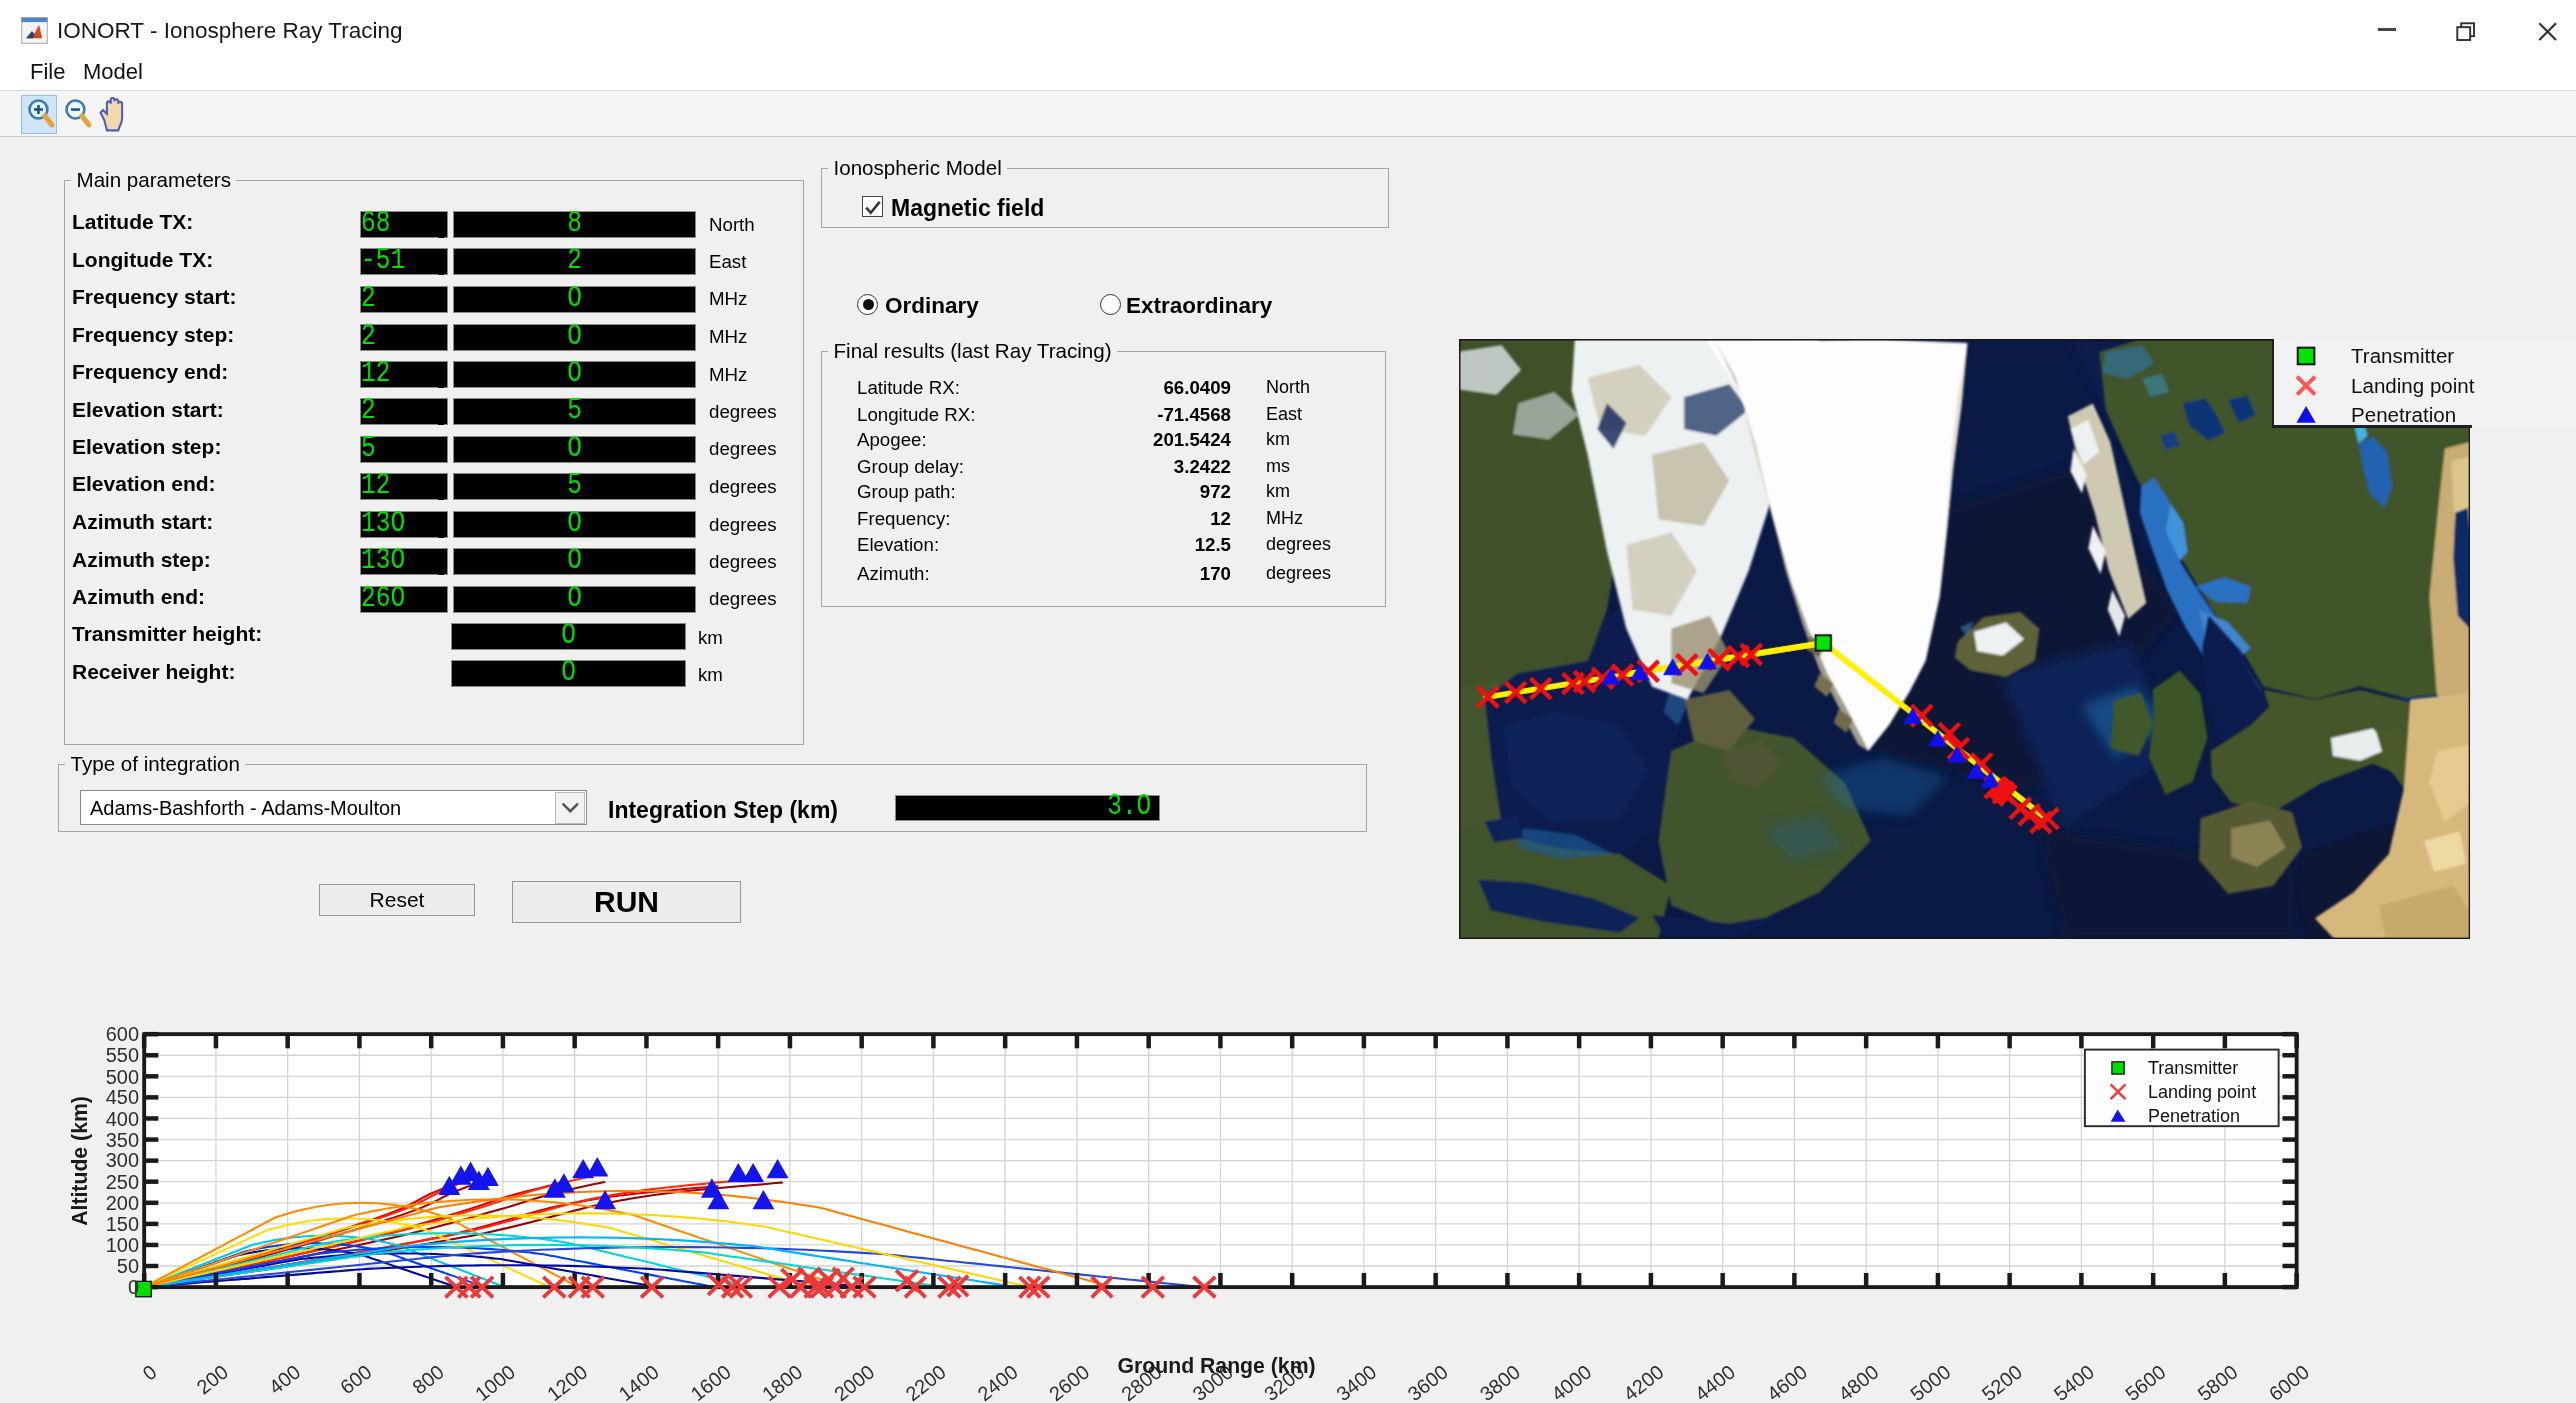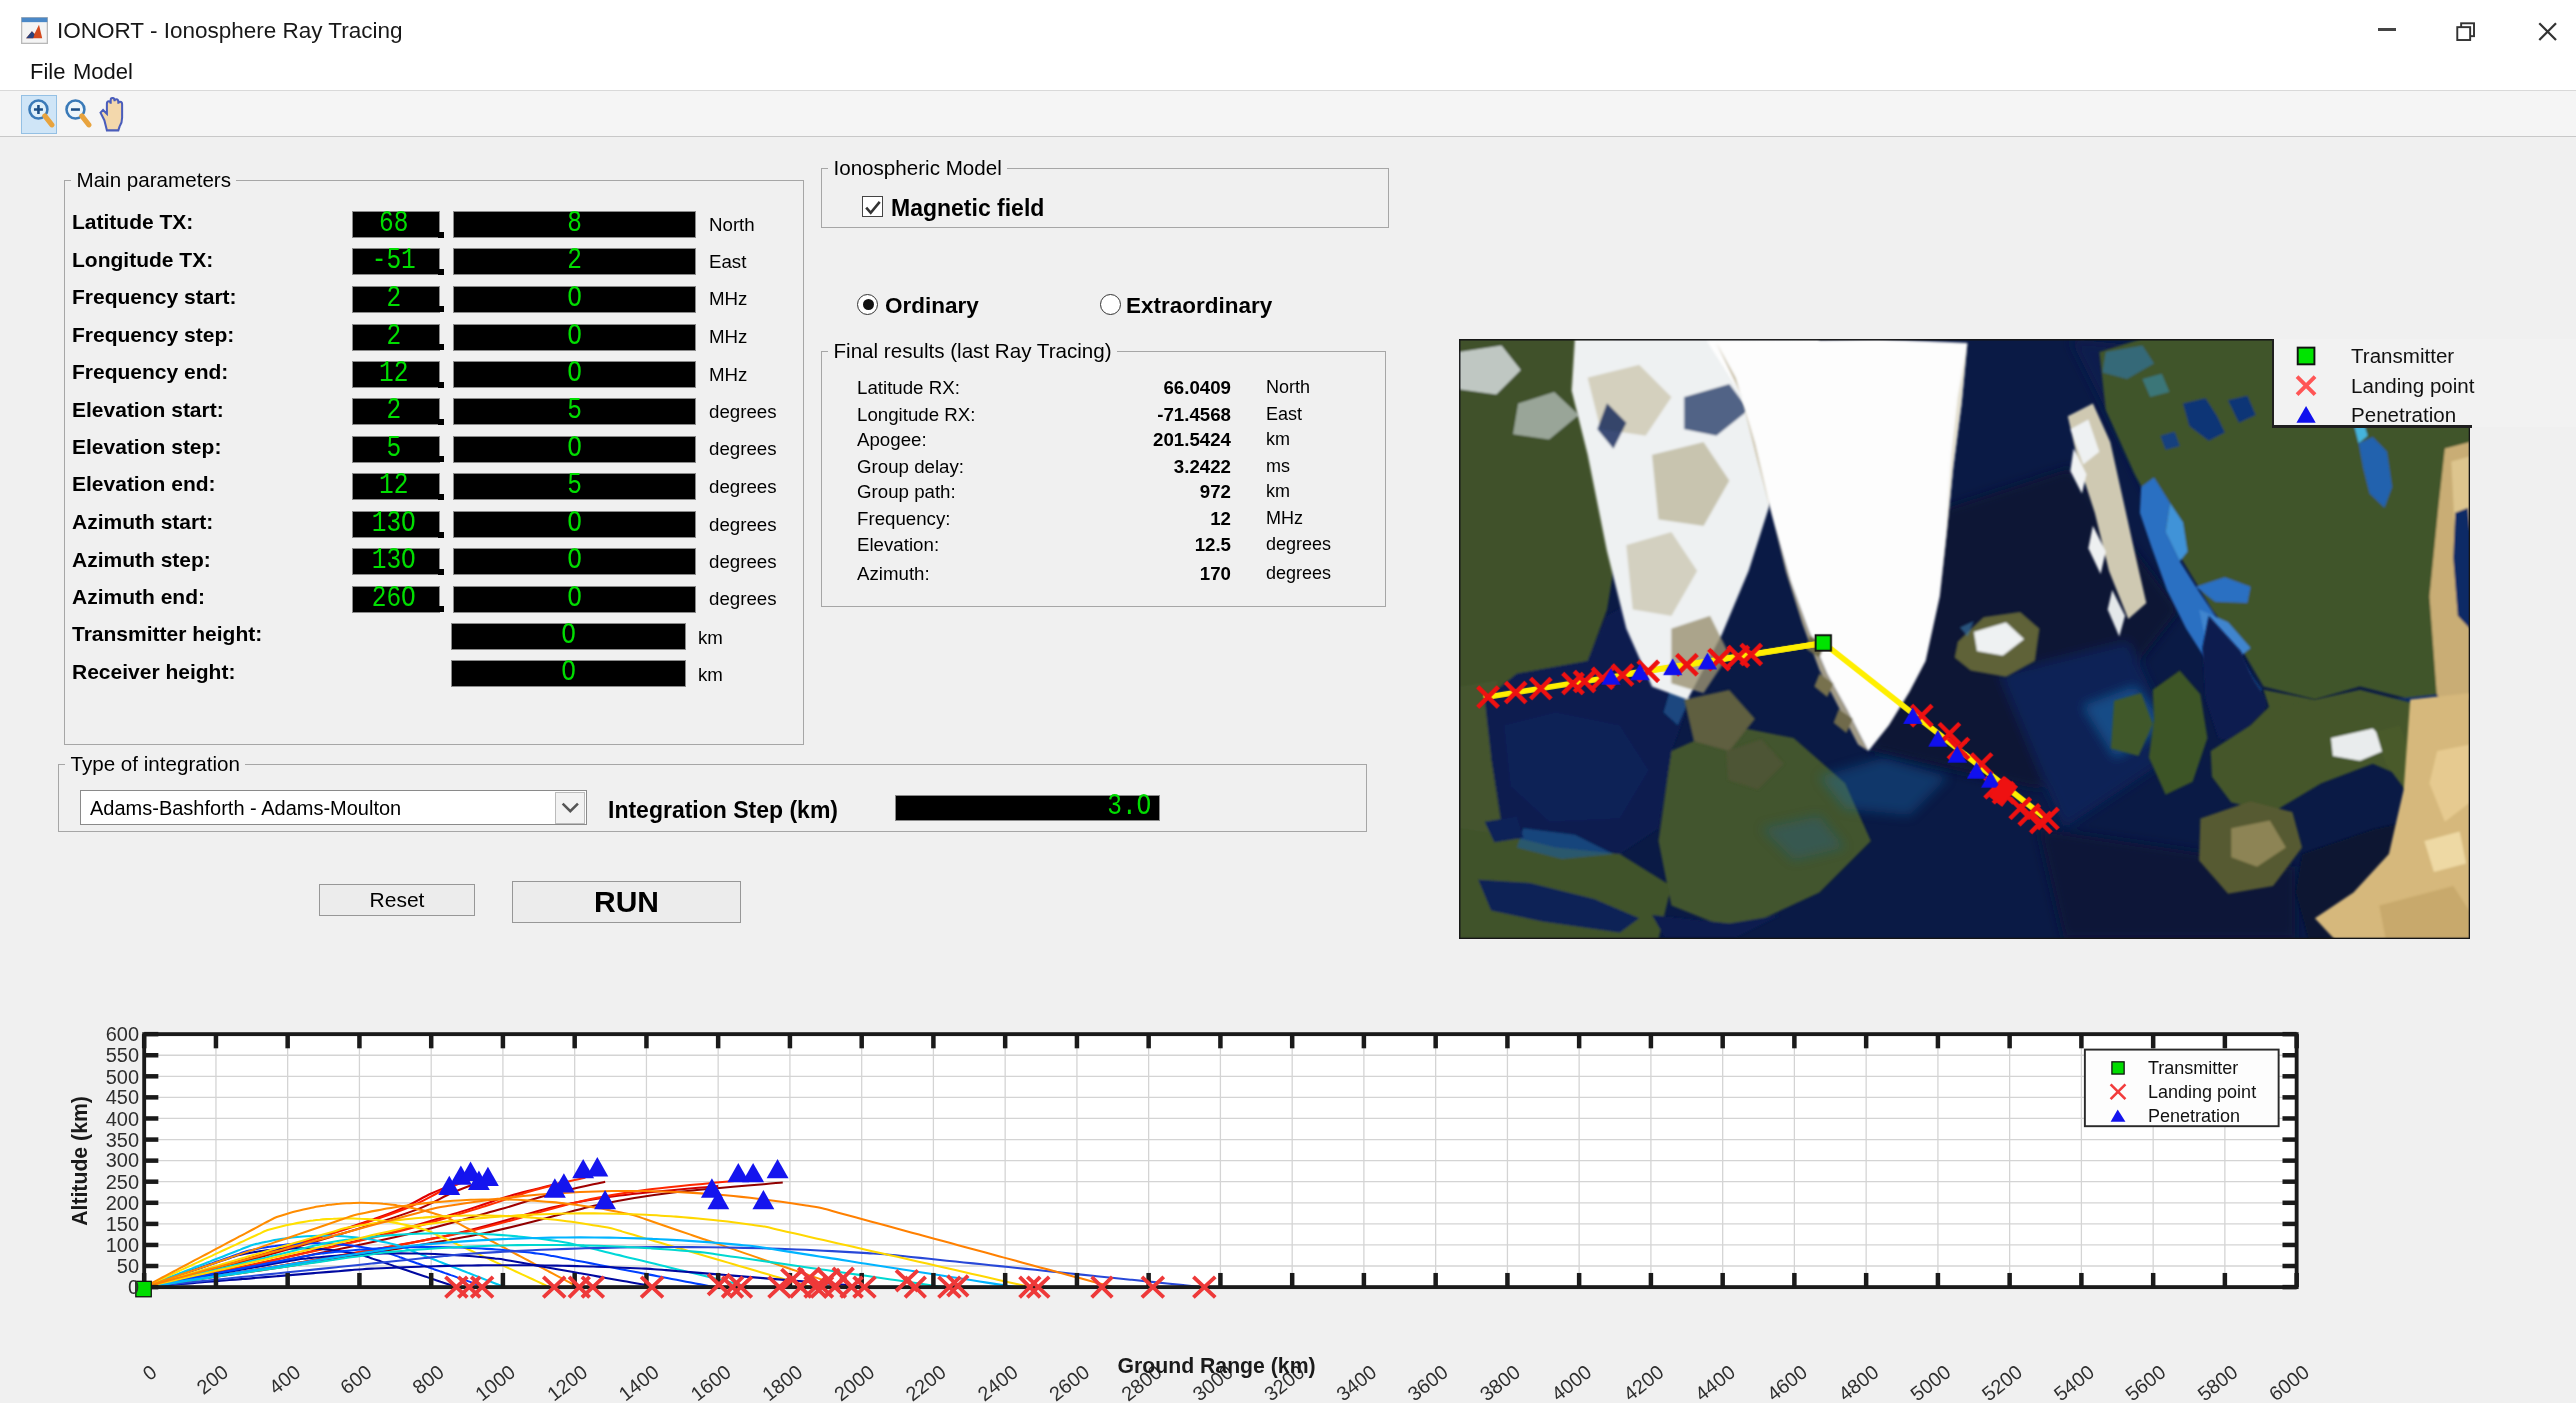--- a/index.html
+++ b/index.html
@@ -1,21 +1,21 @@
 <!DOCTYPE html>
 <html style="font-size:10.3px"><head><meta charset="utf-8">
 <style>
 * { margin:0; padding:0; box-sizing:border-box; }
 html,body { width:2576px; height:1403px; overflow:hidden; background:#f0f0f0;
   font-family:"Liberation Sans", sans-serif; }
 #win { position:absolute; left:0; top:0; width:2576px; height:1403px;border-radius:31px; }
 .lab { position:absolute; left:72px; font-size:21px; font-weight:bold; color:#000; }
-.f1 { position:absolute; left:352px; width:88px; height:27px; background:#000;
+.f1 { position:absolute; left:360px; width:88px; height:27px; background:#000;
   border:1.3px solid #8a8a8a; color:#00dd00; font-family:"Liberation Mono",monospace;
-  font-size:24.5px; line-height:23px; text-align:center; padding-right:4.5px; }
+  font-size:24.5px; line-height:23px; text-align:left; padding-right:4.5px; }
 .f2 { position:absolute; left:453px; width:243px; height:27px; background:#000;
   border:1.3px solid #8a8a8a; color:#00dd00; font-family:"Liberation Mono",monospace;
   font-size:24.5px; line-height:23px; text-align:center; }
 .f3 { position:absolute; left:451px; width:235px; height:27px; background:#000;
   border:1.3px solid #8a8a8a; color:#00dd00; font-family:"Liberation Mono",monospace;
   font-size:24.5px; line-height:23px; text-align:center; }
 .f1 span, .f2 span, .f3 span, .gv { display:inline-block; transform:scaleY(1.24);
   transform-origin:50% 55%; }
 .dot { position:absolute; left:438px; width:5.8px; height:5.8px; background:#000; }
 .unit { position:absolute; left:709px; font-size:18.7px; color:#000; }
@@ -40,21 +40,21 @@
 <div style="position:absolute;left:2378px;top:28px;width:18px;height:3.2px;background:#444"></div>
 <svg style="position:absolute;left:2456px;top:22px" width="19.3" height="19.3" viewBox="0 0 30 30">
 <rect x="8" y="2" width="20" height="20" fill="none" stroke="#333" stroke-width="3"></rect>
 <rect x="2" y="8" width="20" height="20" fill="#fff" stroke="#333" stroke-width="3"></rect>
 </svg>
 <svg style="position:absolute;left:2538px;top:22px" width="19.3" height="19.3" viewBox="0 0 30 30">
 <path d="M2,2 L28,28 M28,2 L2,28" stroke="#333" stroke-width="3.5"></path>
 </svg>
 
 <div style="position:absolute;left:30px;top:59px;font-size:22px;color:#111">File</div>
-<div style="position:absolute;left:73px;top:59px;font-size:22px;color:#111">Model</div>
+<div style="position:absolute;left:83px;top:59px;font-size:22px;color:#111">Model</div>
 
 <div style="position:absolute;left:0;top:90px;width:2576px;height:47px;background:#f5f5f5;border-top:1.3px solid #d9d9d9;border-bottom:1.9px solid #c8c8c8"></div>
 <div style="position:absolute;left:21px;top:95px;width:36px;height:39px;background:#cfe5f7;border:1.3px solid #94c0e4"></div>
 <svg style="position:absolute;left:26px;top:98px" width="30" height="32" viewBox="0 0 46 50">
 <circle cx="19" cy="18" r="14" fill="#dff0fa" stroke="#3a7ab8" stroke-width="4"></circle>
 <path d="M12,18 L26,18 M19,11 L19,25" stroke="#1c4f86" stroke-width="4"></path>
 <path d="M29,28 L40,42" stroke="#e8a33d" stroke-width="8" stroke-linecap="round"></path>
 </svg>
 <svg style="position:absolute;left:63px;top:98px" width="30" height="32" viewBox="0 0 46 50">
 <circle cx="19" cy="18" r="14" fill="#eef6fb" stroke="#3a7ab8" stroke-width="4"></circle>

